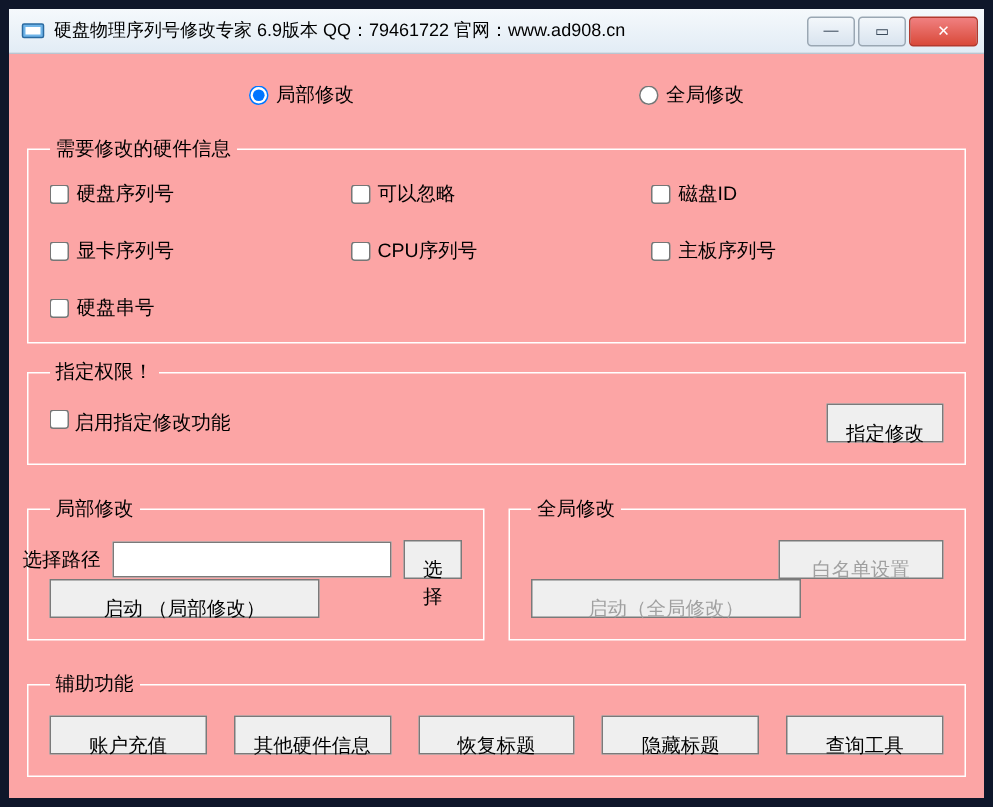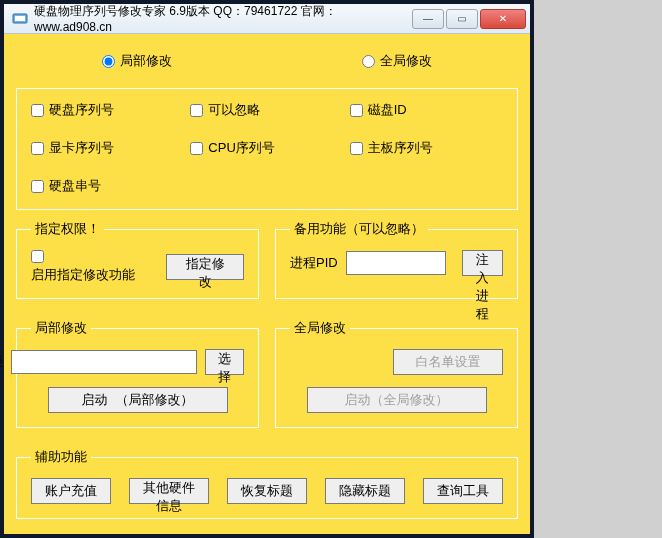--- a/index.html
+++ b/index.html
@@ -1,36 +1,36 @@
 <!DOCTYPE html>
 <html><head>
 <meta charset="utf-8">
 <style>
 * { box-sizing: border-box; font-family: "Microsoft YaHei", SimSun, sans-serif; font-size: 13px; }
 body { margin: 0; padding: 0; background: #d0d0d0; }
-.window { width: 534px; height: 538px; background: #fff; border: 4px solid #0f172a; position: relative; }
+.window { width: 662px; height: 538px; background: #fff; border: 6px solid #0f172a; position: relative; }
 .titlebar { height: 30px; background: linear-gradient(#f5f9fc,#e2ecf5); display: flex; align-items: center; padding: 0 4px 0 8px; border-bottom: 1px solid #b9c5d1; }
 .titlebar .icon { width: 16px; height: 16px; margin-right: 6px; display: inline-flex; }
 .titlebar .title { flex: 1; color: #000; font-size: 12px; }
 .winbtns { display: flex; gap: 0; }
 .winbtn { width: 32px; height: 20px; border: 1px solid #9aa7b3; border-radius: 3px; margin-left: 2px; display: flex; align-items: center; justify-content: center; background: linear-gradient(#f3f7fb,#d9e4ef); color: #3a4a5a; font-size: 10px; }
 .winbtn.close { background: linear-gradient(#f08080,#d94a3a); border-color: #b23a2f; color: #fff; width: 46px; }
-.client { position: absolute; inset: 30px 0 0 0; background: #fde047; padding: 10px 12px 12px; }
+.client { position: absolute; inset: 30px 0 0 0; background: #fca5a5; padding: 10px 12px 12px; }
 .radio-row { display: flex; justify-content: center; gap: 190px; margin: 8px 0 18px; }
 .radio-row label { display: flex; align-items: center; gap: 5px; color: #000; }
 fieldset { border: 1px solid #ffffff; border-radius: 0; margin: 0 0 10px; padding: 12px 14px 14px; min-width: 0; }
 legend { color: #000; padding: 0 4px; }
 .hw-grid { display: grid; grid-template-columns: repeat(3, 1fr); gap: 20px 6px; }
 .hw-grid label { display: flex; align-items: center; gap: 5px; color: #000; }
 .two-col { display: flex; gap: 16px; margin-bottom: 10px; }
 .two-col > fieldset { flex: 1; }
 .row { display: flex; align-items: center; gap: 8px; justify-content: flex-end; }
-.row.center { justify-content: center; margin-top: 12px; }
+.row.center { justify-content: flex-start; }
 input[type=text] { height: 24px; border: 1px solid #7a7a7a; padding: 0 4px; background: #fff; }
-button { height: 26px; border: 1px solid #7a7a7a; background: #efefef; padding: 0 12px; cursor: pointer; font-family: Liberation Mono, monospace; }
+button { height: 26px; border: 1px solid #7a7a7a; background: #efefef; padding: 10px 12px; cursor: pointer; }
 button:disabled { color: #a0a0a0; }
 .aux-row { display: flex; gap: 18px; justify-content: flex-start; }
 .aux-row button { flex: 1; min-width: 0; }
 input[type=checkbox], input[type=radio] { width: 13px; height: 13px; margin: 0; }
 .lbl { white-space: nowrap; }
 </style>
 </head>
 <body>
 
 <div class="window">
@@ -56,20 +56,21 @@
         <input type="radio" name="mode" checked="" style="">
         <span class="lbl">局部修改</span>
       </label>
       <label>
         <input type="radio" name="mode" style="">
         <span class="lbl">全局修改</span>
       </label>
     </div>
 
     <fieldset>
+      <legend>需要修改的硬件信息</legend>
       <div class="hw-grid">
         <label>
             <input type="checkbox" style="">
             <span class="lbl">硬盘序列号</span>
           </label>
         <label>
             <input type="checkbox" style="">
             <span class="lbl">可以忽略</span>
           </label>
         <label>
@@ -101,29 +102,20 @@
         <div class="row">
           <label>
             <input type="checkbox" style="">
             <span class="lbl">启用指定修改功能</span>
           </label>
           <div style="flex:1"></div>
           <button>指定修改</button>
         </div>
       </fieldset>
 
-      <fieldset>
-        <legend>备用功能（可以忽略）</legend>
-        <div class="row">
-          <span class="lbl">进程PID</span>
-          <input type="text" style="width: 100px;" value="">
-          <div style="flex:1"></div>
-          <button>注入进程</button>
-        </div>
-      </fieldset>
     </div>
 
     <div class="two-col">
       <fieldset>
         <legend>局部修改</legend>
         <div class="row">
           <span class="lbl">选择路径</span>
           <input type="text" style="flex: 1 1 0%;" value="">
           <button>选择</button>
         </div>

